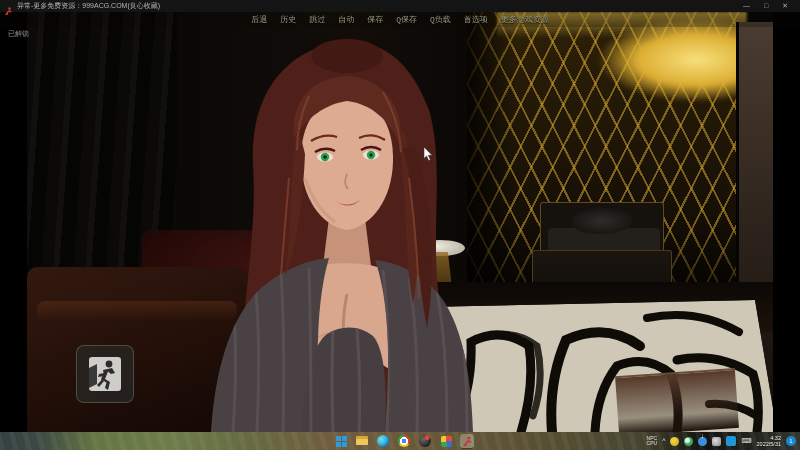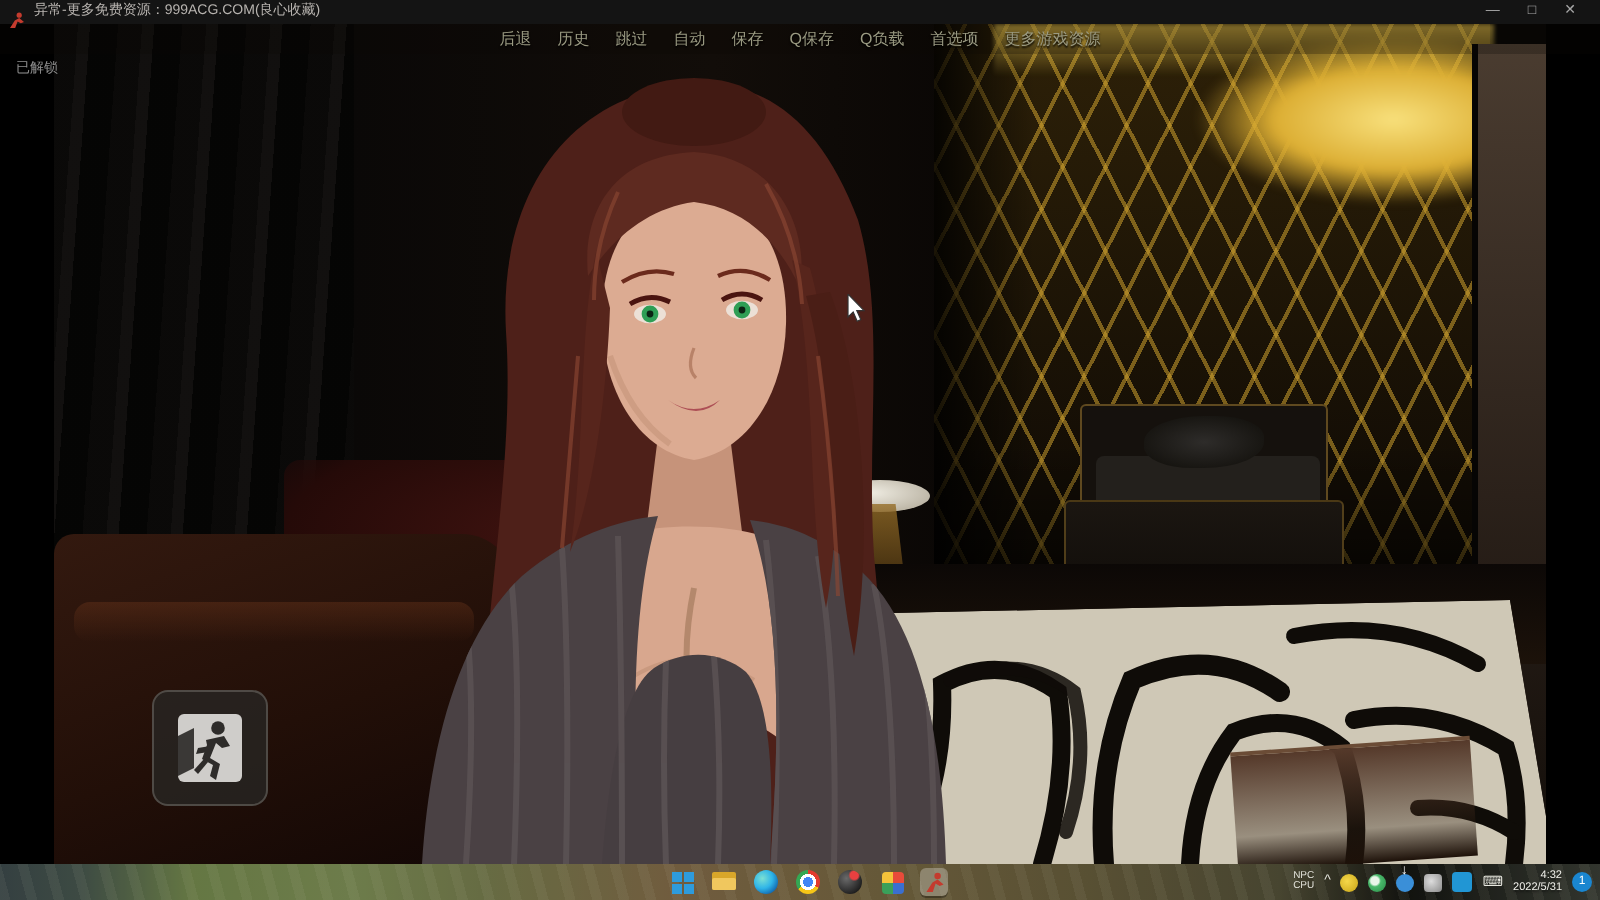--- a/index.html
+++ b/index.html
@@ -85,21 +85,21 @@
 
   .exit-btn{position:absolute;left:49px;top:333px;width:58px;height:58px;border-radius:8px;
     background:rgba(40,38,36,.78);border:1px solid rgba(120,115,110,.5);
     display:flex;align-items:center;justify-content:center;cursor:pointer;}
 
   .cursor{position:absolute;left:396px;top:135px;width:10px;height:15px;z-index:40;}
 
   .menubar{position:absolute;left:0;top:0;width:800px;height:15px;z-index:30;
     background:rgba(10,8,4,.25);display:flex;justify-content:center;align-items:center;gap:13px;}
   .menubar span{color:#9a9a82;font-size:8px;line-height:15px;white-space:nowrap;
-    text-shadow:0 1px 1px #000;cursor:pointer;}
+    text-shadow:0 1px 1px #000;cursor:pointer;font-family:Liberation Mono, monospace;}
   .status{position:absolute;left:8px;top:17px;color:#8f8f8f;font-size:7px;z-index:30;}
 
   
   .taskbar{position:absolute;left:0;top:432px;width:800px;height:18px;
     background:
       repeating-linear-gradient(75deg,rgba(255,250,220,.07) 0 5px,rgba(0,0,0,0) 5px 13px),
       linear-gradient(90deg,#3d4a4e 0,#485850 5%,#7b9150 12%,#86985a 22%,#7d8350 30%,#8a6f4a 42%,#7c6a42 55%,#6b5f3c 68%,#555138 80%,#42423441 88%,#3a3d35 100%);
     display:flex;align-items:center;z-index:60;}
   .taskbar:after{content:"";position:absolute;inset:0;background:rgba(25,28,24,.22);pointer-events:none;}
   .tb-center{position:absolute;left:334px;top:0;height:18px;display:flex;align-items:center;gap:7px;z-index:2;}

